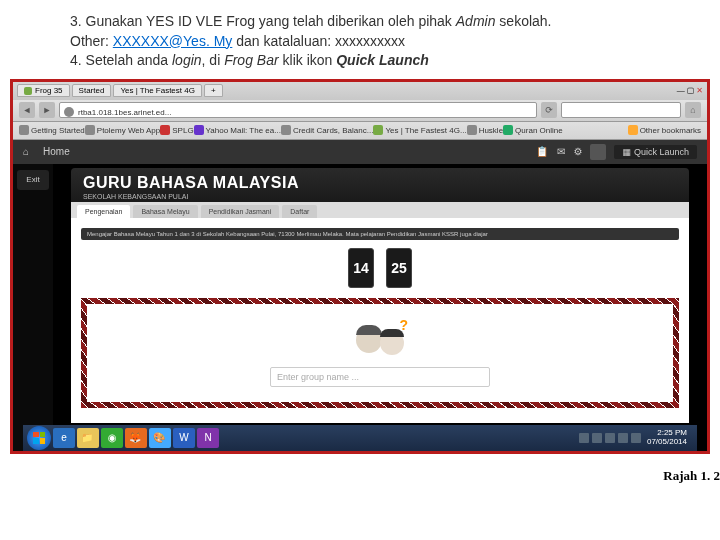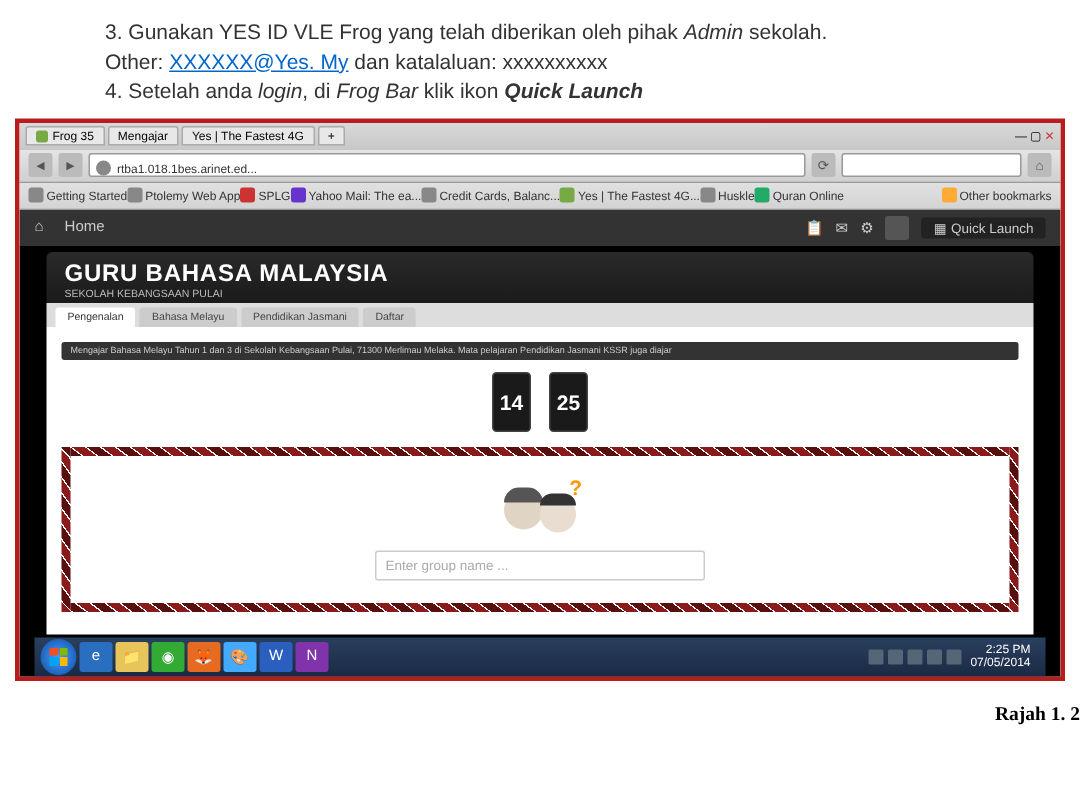--- a/index.html
+++ b/index.html
@@ -88,21 +88,21 @@
   </div>
 </div>
 
 <div class="browser-frame">
   <div class="ff-tabs">
     <div class="ff-tab">
         <span style="width:8px;height:8px;background:#7a4;border-radius:2px;"></span>
         <span>Frog 35</span>
       </div>
     <div class="ff-tab">
-        <span>Mengajar</span>
+        <span>Started</span>
       </div>
     <div class="ff-tab">
         <span>Yes | The Fastest 4G</span>
       </div>
     <div class="ff-tab">
         <span>+</span>
       </div>
     <div class="ff-tab spacer"></div>
     <div>—</div>
     <div>▢</div>
@@ -168,20 +168,23 @@
     <div class="frog-bar-right">
       <span>📋</span>
       <span>✉</span>
       <span>⚙</span>
       <div class="frog-avatar"></div>
       <div class="quick-launch-btn"><span style="margin-right:3px;">▦</span><span>Quick Launch</span></div>
     </div>
   </div>
 
   <div class="page-area">
+    <div class="page-sidebar">
+      <div class="exit-btn">Exit</div>
+    </div>
     <div class="page-content">
       <div class="page-header">
         <div class="page-title">GURU BAHASA MALAYSIA</div>
         <div class="page-subtitle">SEKOLAH KEBANGSAAN PULAI</div>
       </div>
       <div class="page-tabs">
         <div class="page-tab">Pengenalan</div>
         <div class="page-tab inactive">Bahasa Melayu</div>
         <div class="page-tab inactive">Pendidikan Jasmani</div>
         <div class="page-tab inactive">Daftar</div>

